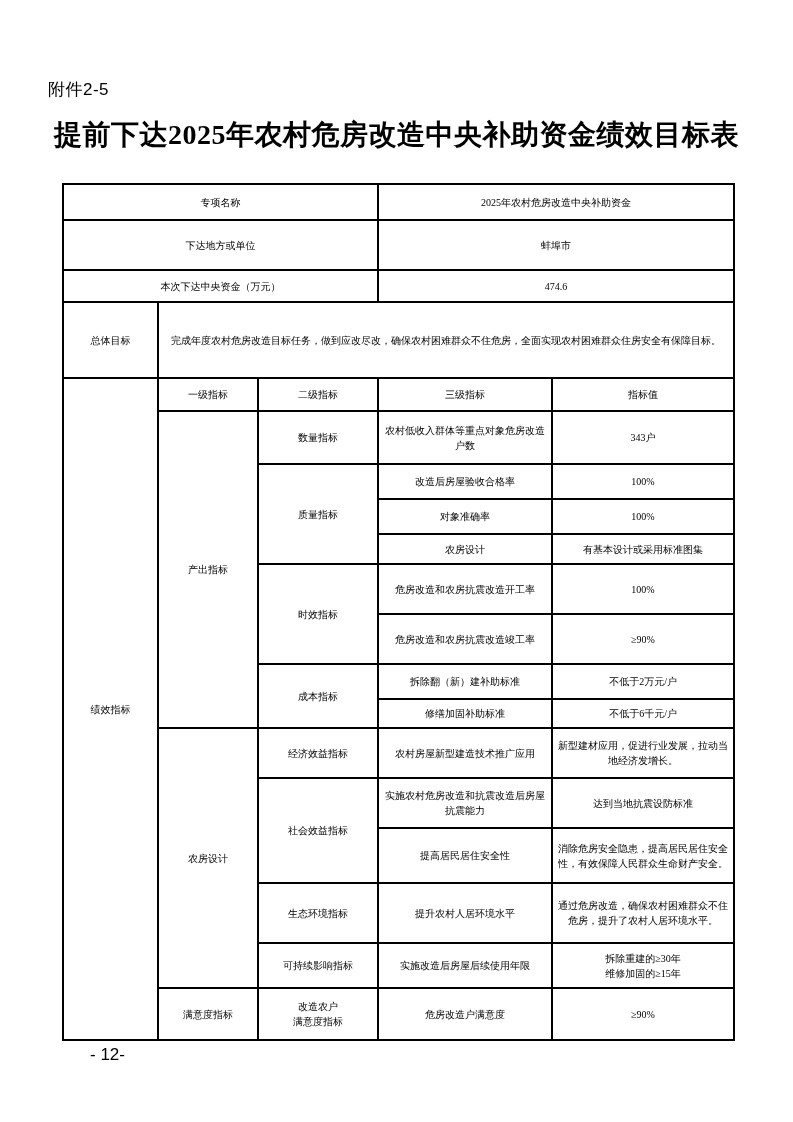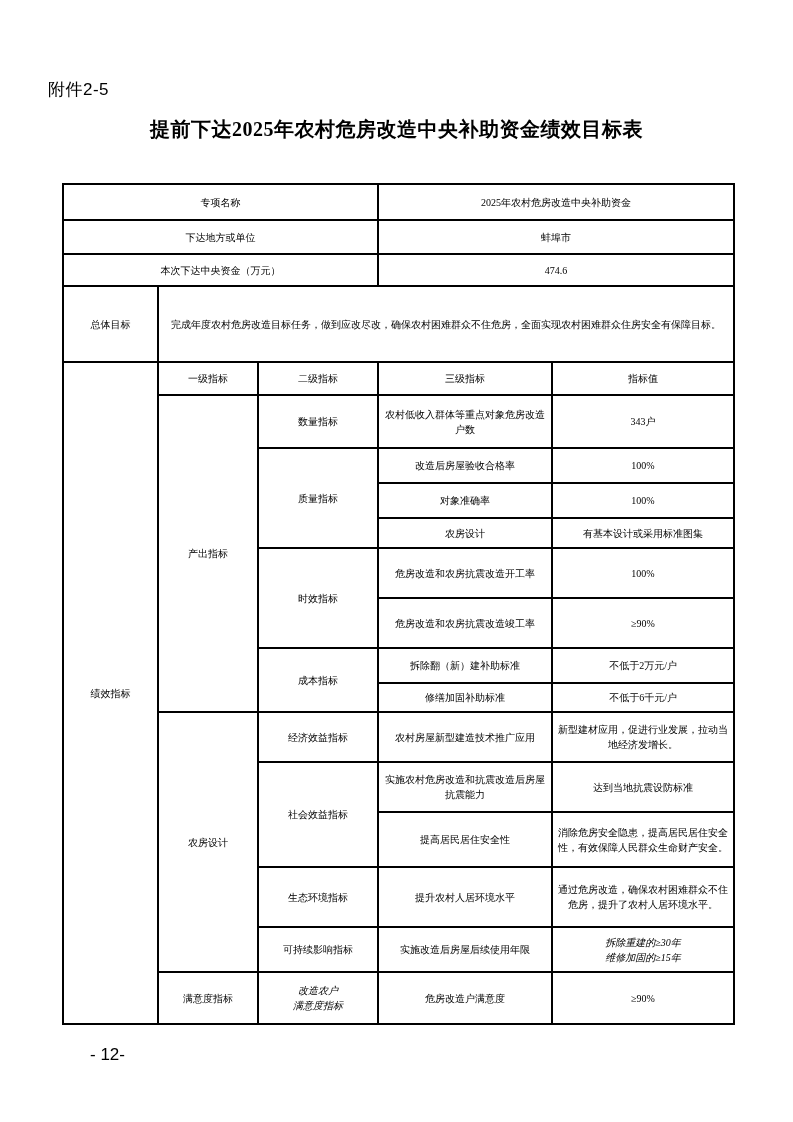--- a/index.html
+++ b/index.html
@@ -18,21 +18,21 @@
     font-family: "Liberation Sans", sans-serif;
     font-size: 17px;
     letter-spacing: 0.5px;
     text-align: right;
   }
   .title {
     position: absolute;
     top: 116px; left: 0; right: 0;
     margin: 0;
     text-align: center;
-    font-size: 20px;
+    font-size: 28px;
     font-weight: bold;
     letter-spacing: 0.5px;
   }
   table.main-table {
     position: absolute;
     top: 183px; left: 62px;
     width: 671px;
     border-collapse: collapse;
     table-layout: fixed;
     border: 2px solid #000;
@@ -46,21 +46,21 @@
     vertical-align: middle;
     overflow: hidden;
   }
   td.l3cell { text-align: left; padding-left: 7px; }
   td.goal-text {
     text-align: justify;
     padding: 6px 10px;
     line-height: 1.8;
     margin-left: 24px;
   }
-  .pre { white-space: pre-line; font-style: italic; }
+  .pre { white-space: pre-line; }
   .footer {
     position: absolute;
     top: 1045px; left: 90px;
     font-family: "Liberation Sans", sans-serif;
     font-size: 17px;
   }
 </style>
 </head>
 <body>
 
@@ -75,21 +75,21 @@
     <col style="width:120px">
     <col style="width:174px">
     <col style="width:182px">
   </colgroup>
   <tbody>
 
     <tr style="height:36px">
       <td colspan="3">专项名称</td>
       <td colspan="2">2025年农村危房改造中央补助资金</td>
     </tr>
-    <tr style="height:34px">
+    <tr style="height:50px">
       <td colspan="3">下达地方或单位</td>
       <td colspan="2">蚌埠市</td>
     </tr>
     <tr style="height:32px">
       <td colspan="3">本次下达中央资金（万元）</td>
       <td colspan="2">474.6</td>
     </tr>
 
     <tr style="height:76px">
       <td>总体目标</td>

